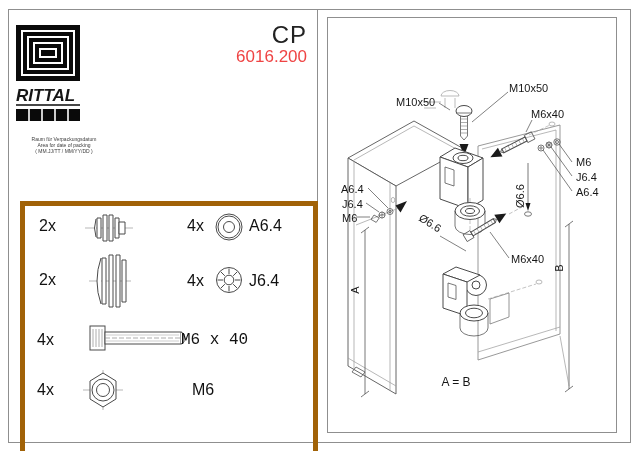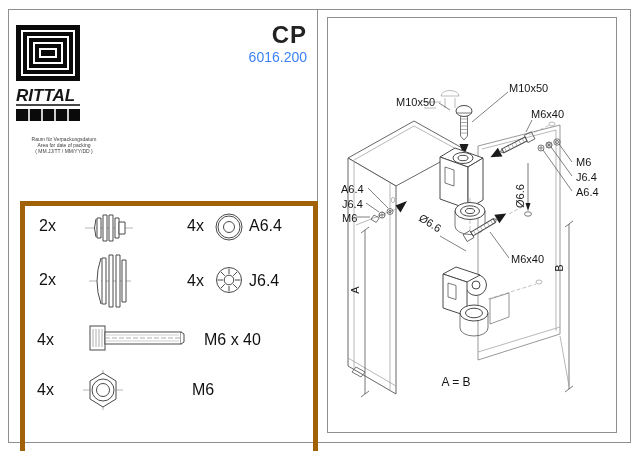--- a/index.html
+++ b/index.html
@@ -4,22 +4,22 @@
 <style>
   html,body{margin:0;padding:0;background:#ffffff;}
   body{width:639px;height:451px;position:relative;font-family:"Liberation Sans",sans-serif;color:#1c1c1c;overflow:hidden;}
   #sheet{position:absolute;left:8px;top:9px;width:621px;height:432px;border:1px solid #8f8f8f;background:#fff;}
   .abs{position:absolute;}
   
   #divider{position:absolute;left:308px;top:0;width:1px;height:432px;background:#8f8f8f;}
   #logo{left:7px;top:15px;}
   #packing-note{left:10px;top:126px;width:90px;text-align:center;font-size:5px;line-height:6px;color:#3c3c3c;}
   #title{left:171px;top:12px;width:127px;text-align:right;}
-  #title .cp{font-size:24px;line-height:26px;color:#222;letter-spacing:1px;font-weight:bold;}
-  #title .num{font-size:14px;line-height:18px;color:#3b82f6;}
+  #title .cp{font-size:24px;line-height:26px;color:#222;letter-spacing:1px;}
+  #title .num{font-size:17px;line-height:18px;color:#ef4444;}
   
   #parts-box{left:11px;top:155px;width:288px;height:266px;border:5px solid #a16207;margin-top:36px;}
   .qty,.plabel{position:absolute;font-size:16px;color:#111;white-space:nowrap;}
   #tb-line{position:absolute;left:0;top:246px;width:288px;height:1px;background:#8f8f8f;}
   #tb-div{position:absolute;left:143px;top:246px;width:1px;height:20px;background:#8f8f8f;}
   .tbtxt{position:absolute;font-size:6px;line-height:7px;color:#222;white-space:nowrap;}
   
   #diagram-box{left:318px;top:7px;width:288px;height:414px;border:1px solid #8f8f8f;}
   svg{display:block;}
   text{font-family:"Liberation Sans",sans-serif;fill:#161616;}
@@ -118,21 +118,21 @@
           <line x1="7" y1="5" x2="7" y2="23"></line>
         <line x1="10" y1="5" x2="10" y2="23"></line>
           <line x1="13" y1="5" x2="13" y2="23"></line>
       </g>
       <rect x="16" y="8" width="76" height="12" class="part"></rect>
       <line x1="16" y1="14" x2="92" y2="14" stroke="#8a8a8a" stroke-width="0.7" stroke-dasharray="5 2"></line>
       <line x1="16" y1="11" x2="90" y2="11" stroke="#9a9a9a" stroke-width="0.5"></line>
       <line x1="16" y1="17" x2="90" y2="17" stroke="#9a9a9a" stroke-width="0.5"></line>
       <path d="M92,8 L95,10 L95,18 L92,20" class="part"></path>
     </svg>
-    <span class="plabel" style="left:179px;top:125px;">M6 x 40</span>
+    <span class="plabel" style="left:156px;top:125px;font-family:Liberation Mono, monospace;">M6 x 40</span>
 
     <span class="qty" style="left:12px;top:175px;">4x</span>
     <svg class="abs" style="left:58px;top:163px;" width="40" height="42" viewBox="0 0 40 42">
       <line x1="0" y1="21" x2="40" y2="21" class="lite"></line>
       <line x1="20" y1="1" x2="20" y2="41" class="lite"></line>
       <polygon points="20,4 33,12 33,30 20,38 7,30 7,12" class="part"></polygon>
       <circle cx="20" cy="21" r="11" class="part"></circle>
       <circle cx="20" cy="21" r="6.5" class="part"></circle>
     </svg>
     <span class="plabel" style="left:167px;top:175px;">M6</span>

